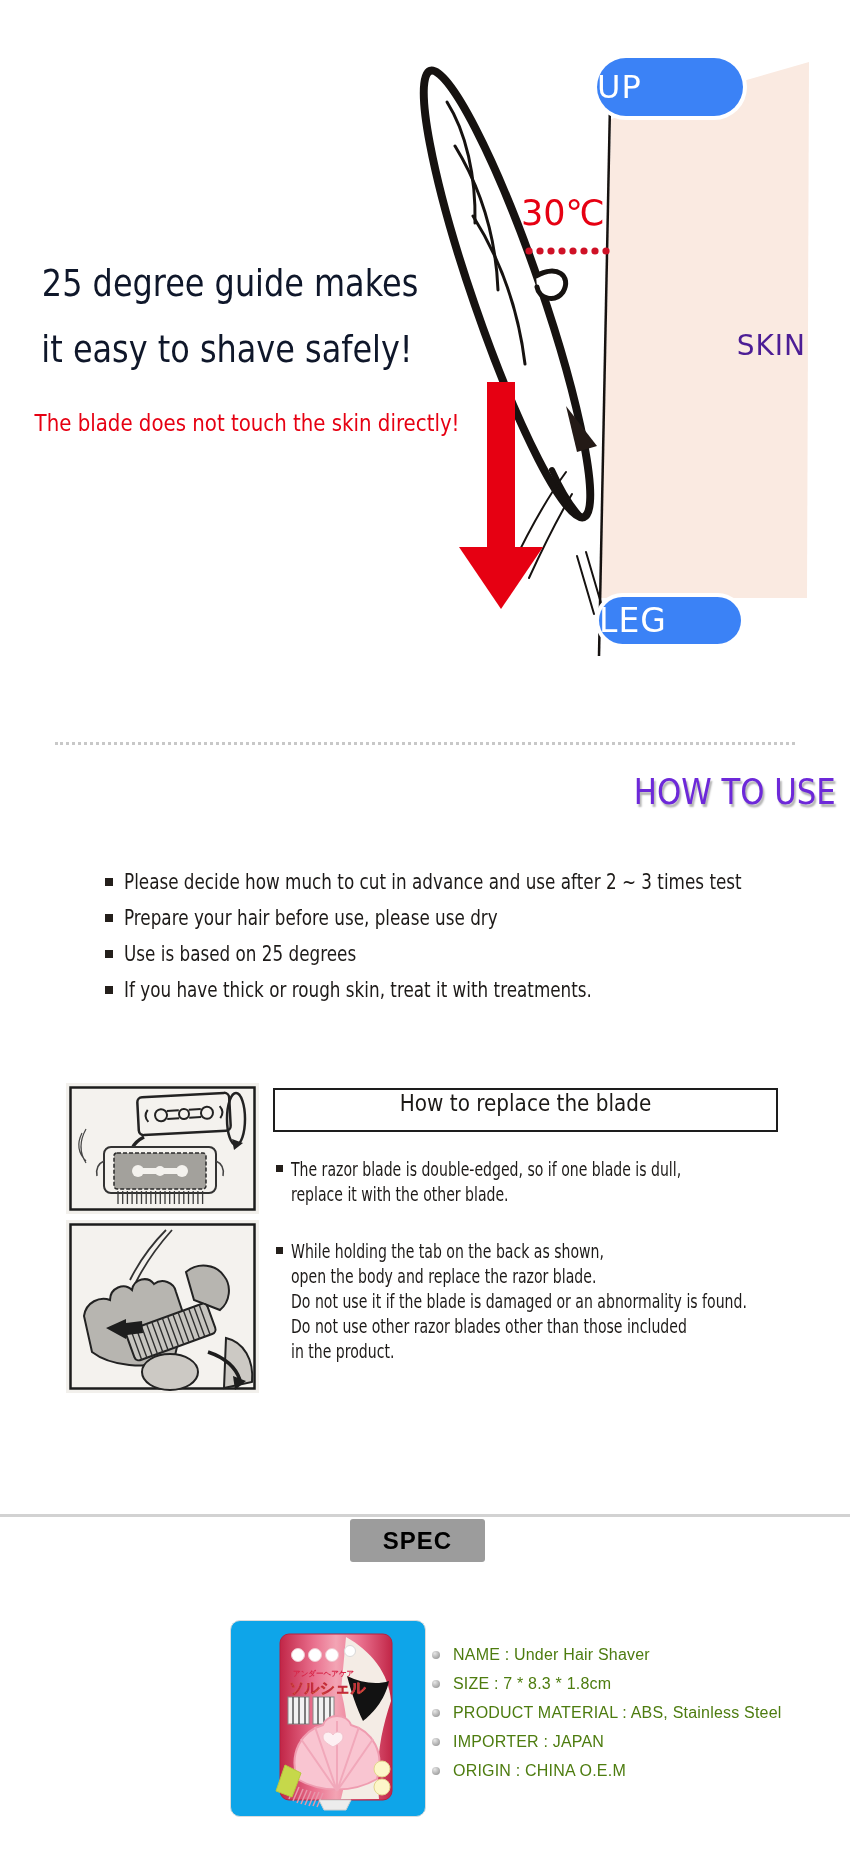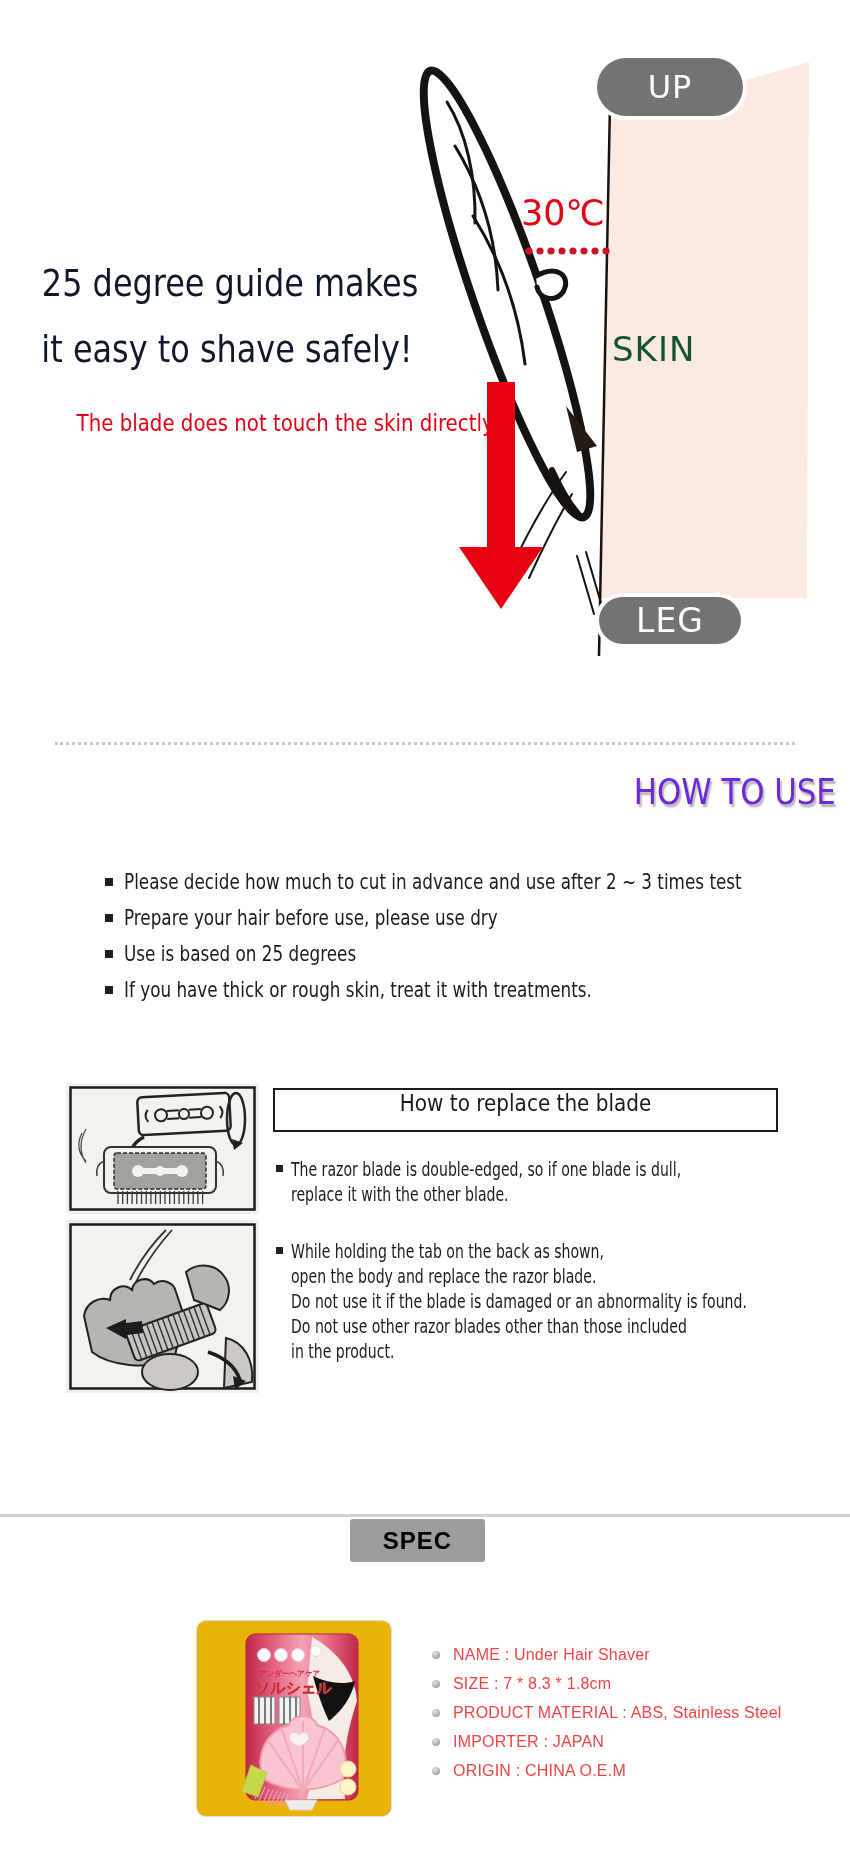--- a/index.html
+++ b/index.html
@@ -9,26 +9,26 @@
   }
   .abs{position:absolute;}
   
   .cxc{display:inline-block;white-space:nowrap;transform:scaleX(0.84);transform-origin:50% 50%;}
   .cxl{display:inline-block;white-space:pre-line;transform-origin:0 0;}
 
   
   #hero-svg{left:0;top:0;}
   .headline{left:6px;top:250px;width:468px;color:#0f172a;z-index:3;}
   .headline .line{font-size:38px;line-height:66px;font-weight:500;}
-  .subheadline{left:0;top:410px;width:486px;text-align:center;color:#e60012;font-size:23px;z-index:3;padding-left:42px;}
+  .subheadline{left:0;top:410px;width:486px;text-align:center;color:#e60012;font-size:23px;z-index:3;}
   .subheadline .cxc{transform:scaleX(0.86);}
   .deg-label{left:521px;top:193px;font-size:35px;color:#e60012;z-index:3;}
-  .skin-label{left:612px;top:329px;width:194px;text-align:left;font-size:34px;color:#14532d;z-index:3;letter-spacing:1px;}
+  .skin-label{left:612px;top:329px;width:194px;text-align:right;font-size:28px;color:#4c1d95;z-index:3;letter-spacing:1px;}
   .pill{
-    background:#737373;color:#fff;border-radius:32px;display:flex;align-items:center;justify-content:center;
+    background:#3b82f6;color:#fff;border-radius:32px;display:flex;align-items:center;justify-content:flex-start;
     box-shadow:0 0 0 4px #ffffff;z-index:4;
   }
   #up-pill{left:597px;top:58px;width:146px;height:58px;font-size:32px;letter-spacing:1px;}
   #leg-pill{left:599px;top:597px;width:142px;height:47px;font-size:33px;letter-spacing:1px;}
 
   
   .dotted-divider{left:55px;top:742px;width:740px;height:0;border-top:3px dotted #c8c8c8;z-index:2;}
   .howto-title{left:0;top:772px;width:850px;text-align:right;color:#6d28d9;z-index:2;}
   .howto-title .cxc{font-size:35px;transform:scaleX(0.88);text-shadow:2px 3px 2px rgba(0,0,0,0.30);}
   .use-list{left:105px;top:871px;z-index:2;}
@@ -51,27 +51,27 @@
   .rb-bullet .txt{font-size:19px;line-height:25px;color:#1d1a18;transform:scaleX(0.74);width:660px;}
 
   
   .spec-divider{left:0;top:1514px;width:850px;height:3px;background:#d2d2d2;}
   .spec-button{
     left:350px;top:1519px;width:135px;height:43px;background:#9c9c9c;border-radius:3px;
     display:flex;align-items:center;justify-content:center;color:#000000;
     font-family:"Liberation Sans", sans-serif;font-weight:bold;font-size:24px;letter-spacing:1px;z-index:2;
   }
   .product-card{
-    left:196px;top:1620px;width:194px;height:195px;border:1px solid #dcdcdc;border-radius:10px;background:#eab308;overflow:hidden;
+    left:230px;top:1620px;width:194px;height:195px;border:1px solid #dcdcdc;border-radius:10px;background:#0ea5e9;overflow:hidden;
   }
   .spec-list{left:432px;top:1646px;z-index:2;font-family:"Liberation Sans", sans-serif;}
   .spec-row{display:flex;align-items:flex-start;margin-bottom:12px;}
   .dot{width:8px;height:8px;border-radius:50%;flex:none;margin:5px 13px 0 0;
        background:radial-gradient(circle at 35% 30%, #e6e6e6 0%, #a0a0a0 75%);}
-  .spec-row .txt{font-size:16px;line-height:17px;color:#ef4444;letter-spacing:0.2px;white-space:nowrap;}
+  .spec-row .txt{font-size:16px;line-height:17px;color:#4d7c0f;letter-spacing:0.2px;white-space:nowrap;}
 </style>
 </head>
 <body>
 
 <svg id="hero-svg" class="abs" width="850" height="680" viewBox="0 0 850 680">
 
   <polygon points="611,119 809,62 807,598 601,598" fill="#faeae1"></polygon>
   <line x1="610" y1="104" x2="599" y2="656" stroke="#161210" stroke-width="2.5"></line>
 
   <g stroke="#161210" fill="none" stroke-linecap="round">

